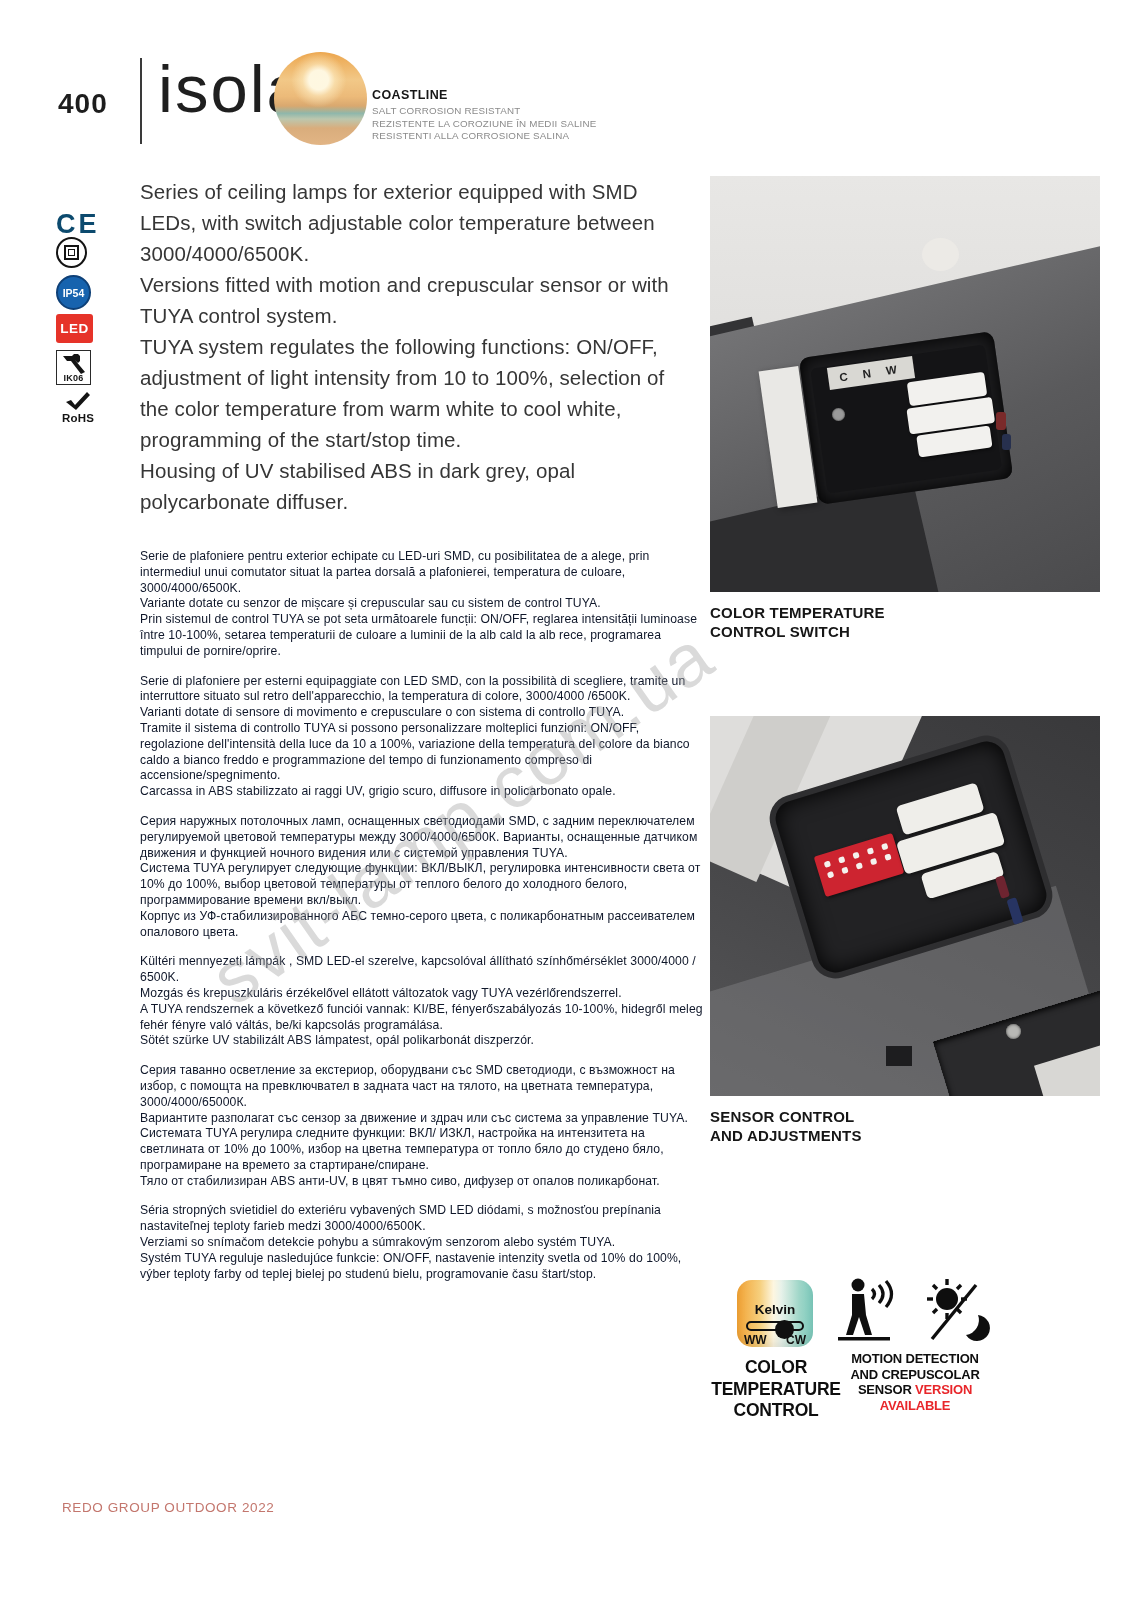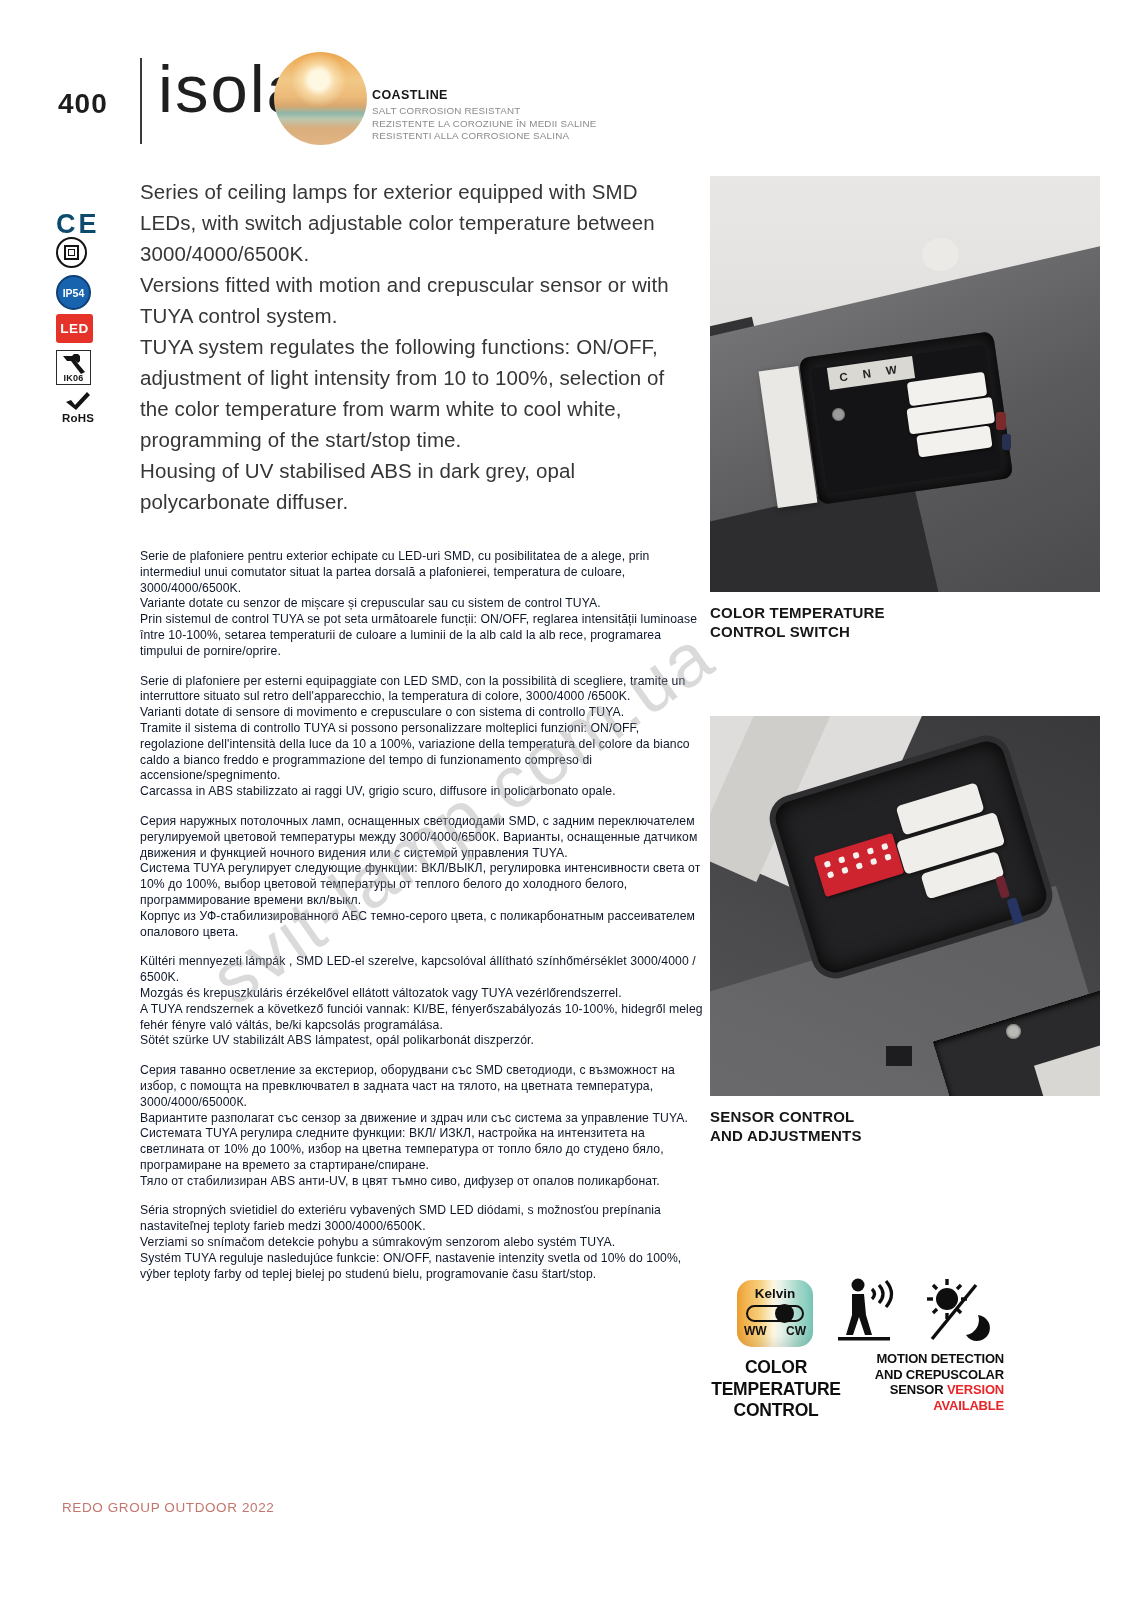--- a/index.html
+++ b/index.html
@@ -92,29 +92,29 @@
   .p2-wire-b { position:absolute; left:300px; top:182px; width:10px; height:26px; background:#273462; border-radius:3px; transform:rotate(-17deg); }
   .p2-wire-r { position:absolute; left:288px; top:160px; width:9px; height:22px; background:#6e2430; border-radius:3px; transform:rotate(-17deg); }
   .p2-plate { position:absolute; left:232px; top:296px; width:190px; height:90px; background:#2a2a2c; transform:rotate(-17deg); box-shadow:inset 0 2px 6px #000; }
   .p2-screw { position:absolute; left:296px; top:308px; width:15px; height:15px; border-radius:50%; background:#b9b9b6; box-shadow:inset 0 0 3px #444; }
   .p2-corner { position:absolute; left:336px; top:330px; width:120px; height:100px; background:#d8d7d4; transform:rotate(-17deg); }
   .p2-latch { position:absolute; left:176px; top:330px; width:26px; height:20px; background:#1d1d1f; }
 
   
   .kelvin-badge { position:absolute; left:737px; top:1280px; width:76px; height:67px; border-radius:15px;
     background:linear-gradient(90deg,#f2a233 0%, #f6cf7d 30%, #fdf6e0 48%, #e8f2ea 58%, #9fd6c8 82%, #7ccabc 100%);
-    box-shadow:inset 0 -6px 10px rgba(0,0,0,.08); display:flex; flex-direction:column; align-items:center; padding-top:6px; }
+    box-shadow:inset 0 -6px 10px rgba(0,0,0,.08); display:flex; flex-direction:column; align-items:center; padding-top:22px; }
   .kelvin-title { font-size:13.5px; font-weight:bold; color:#101010; }
   .kelvin-pill { position:relative; width:58px; height:17px; border:2.5px solid #101010; border-radius:10px; margin-top:4px; background:transparent; }
   .kelvin-knob { position:absolute; right:8px; top:-3.5px; width:19px; height:19px; border-radius:50%; background:#101010; }
   .kelvin-ends { width:62px; display:flex; justify-content:space-between; margin-top:2px; font-size:12px; font-weight:bold; color:#101010; }
   .color-temp-caption { position:absolute; left:700px; top:1357px; width:152px; text-align:center;
     font-size:17.5px; font-weight:bold; line-height:21.5px; letter-spacing:-.2px; color:#0e0e0e; }
   .motion-icons { position:absolute; left:836px; top:1277px; }
-  .motion-caption { position:absolute; left:826px; top:1351px; width:178px; text-align:right;
+  .motion-caption { position:absolute; left:826px; top:1351px; width:178px; text-align:center;
     font-size:13px; font-weight:bold; line-height:15.5px; letter-spacing:-.2px; color:#0e0e0e; }
   .red { color:#e8262a; }
 
   
   .footer { position:absolute; left:62px; top:1500px; font-size:13.5px; letter-spacing:.6px; color:#c3766d; }
   .watermark { position:absolute; left:462px; top:817px; transform:translate(-50%,-50%) rotate(-35deg);
     font-size:74px; letter-spacing:2px; color:#9f9f9f; opacity:.38; white-space:nowrap; pointer-events:none; z-index:5; }
 </style>
 </head>
 <body>

